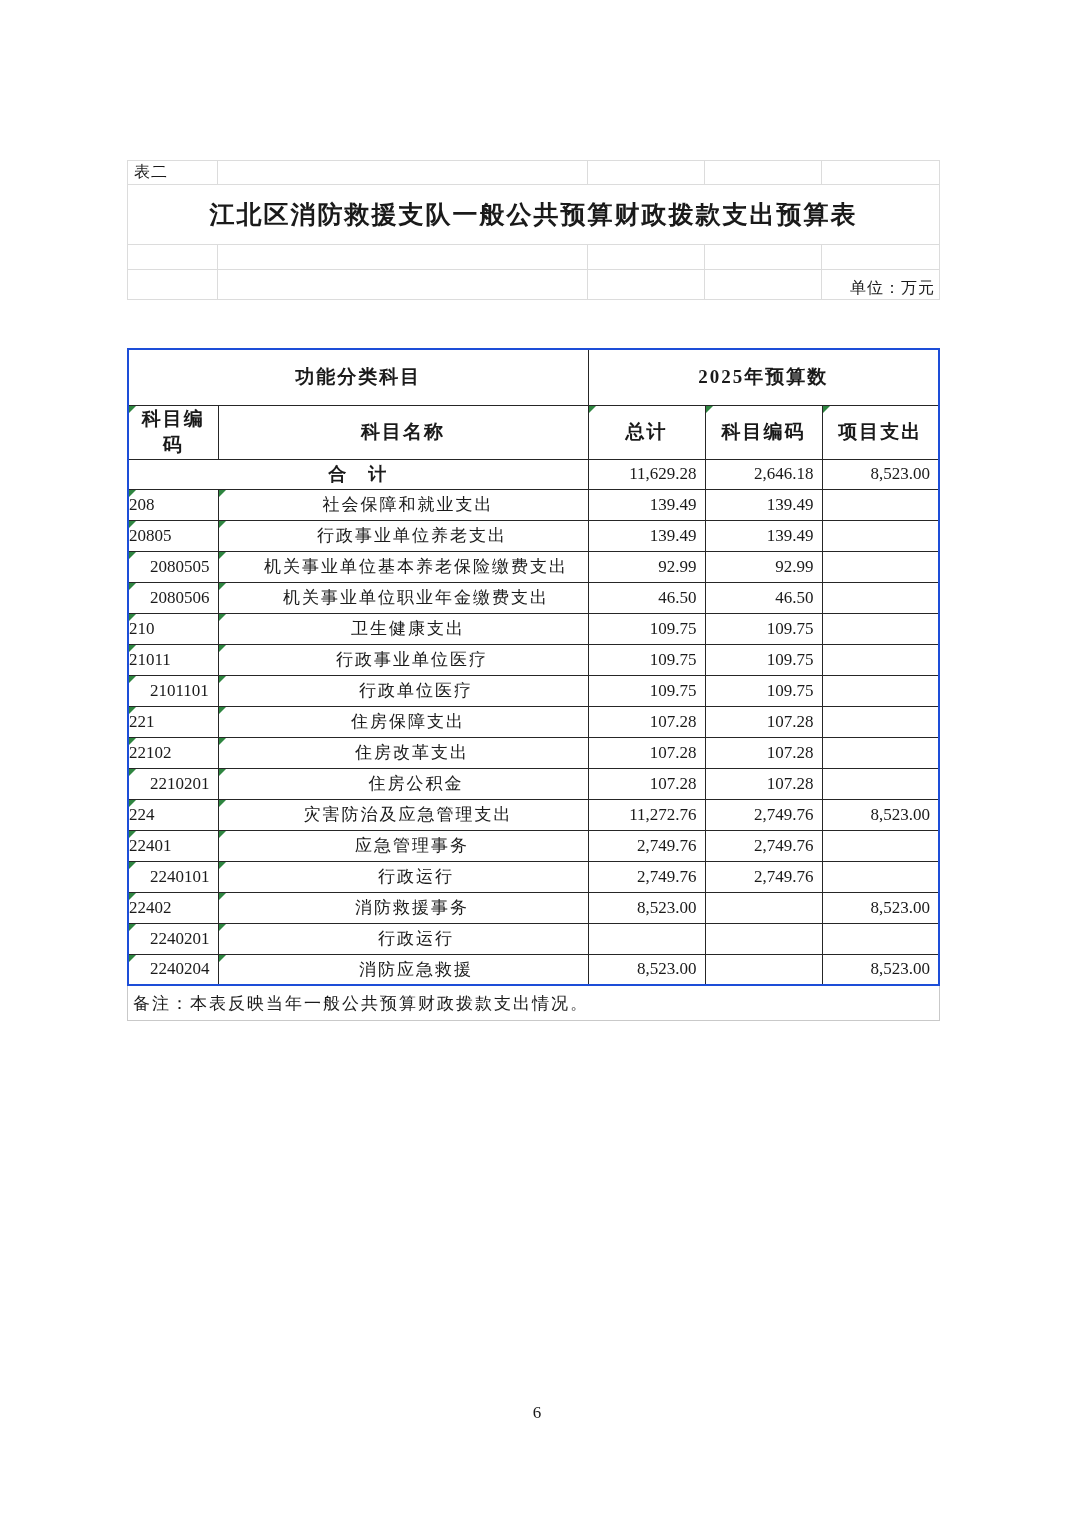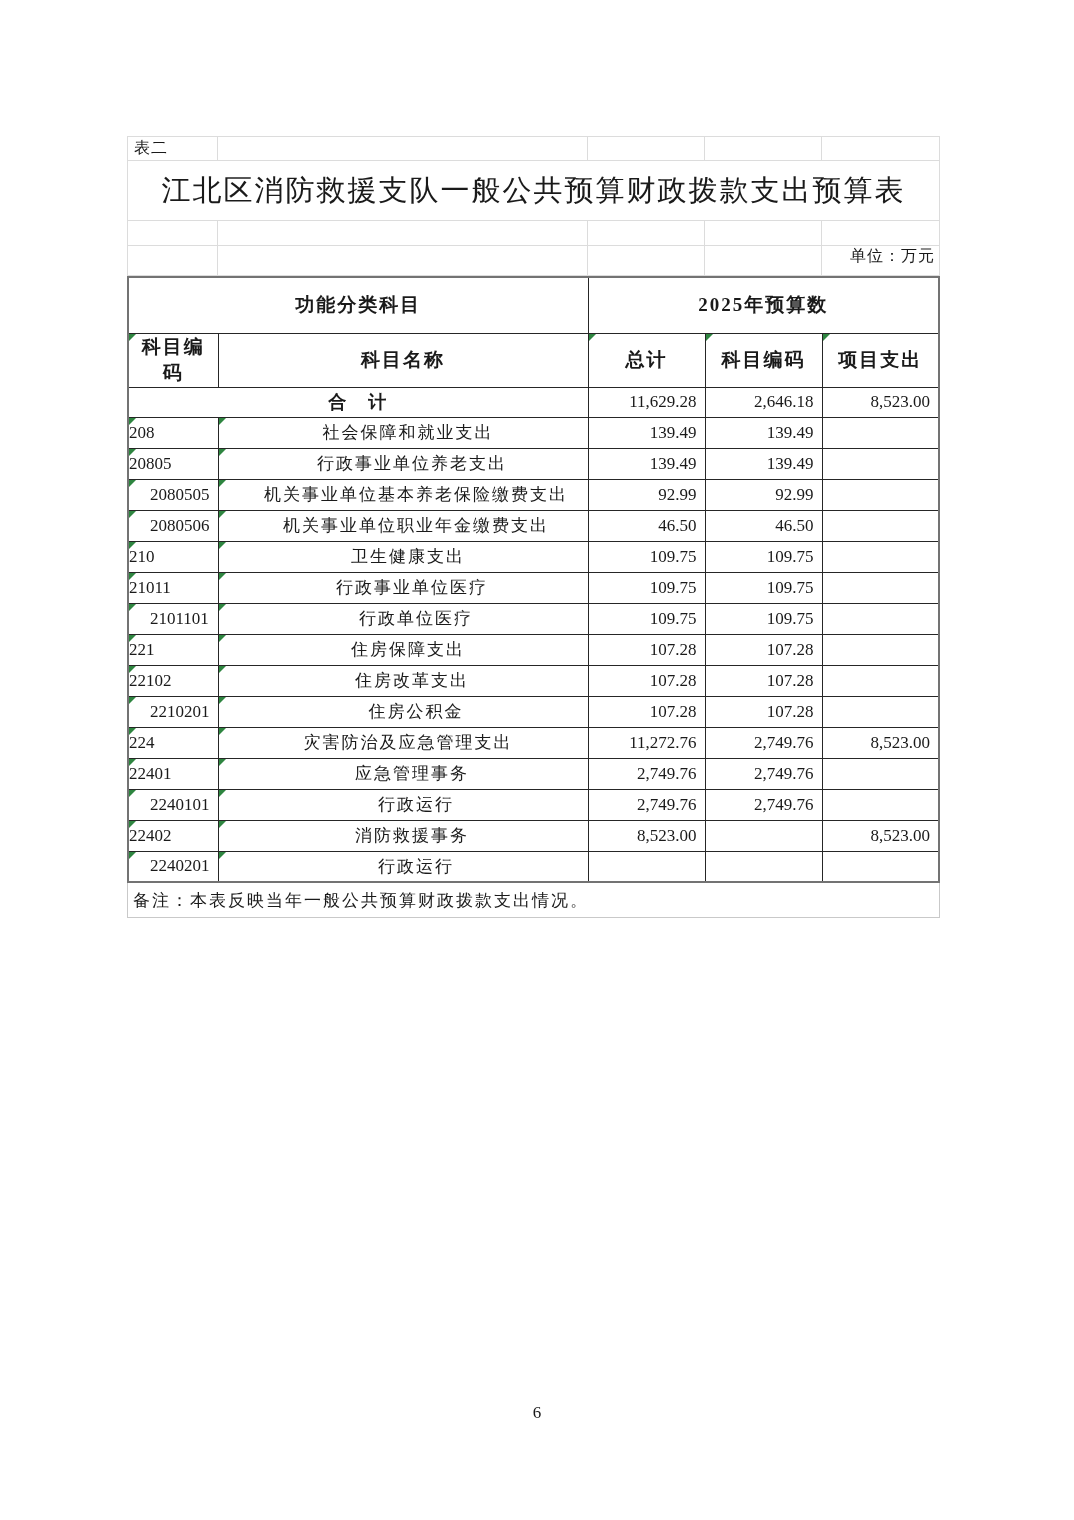--- a/index.html
+++ b/index.html
@@ -10,50 +10,51 @@
     position: relative;
     width: 1074px;
     height: 1520px;
     background: #ffffff;
     overflow: hidden;
   }
 
   .sheet {
     position: absolute;
     left: 127px;
-    top: 136px;
+    top: 160px;
     width: 813px;
   }
 
   
   .band { border: 1px solid #dcdcdc; border-bottom: none; }
   .band-row { display: flex; border-bottom: 1px solid #dcdcdc; }
   .bcell { border-right: 1px solid #dcdcdc; }
   .bcell:last-child { border-right: none; }
   .bw1 { width: 90px; }  .bw2 { width: 370px; }
   .bw3 { width: 117px; } .bw4 { width: 117px; } .bw5 { width: 117px; }
   .row-label { height: 24px; }
   .row-label .bcell { display: flex; align-items: center; }
   .sheet-label { font-size: 16px; padding-left: 6px; letter-spacing: 1px; }
   .row-title { height: 60px; align-items: center; justify-content: center; }
   .page-title {
     width: 100%; text-align: center;
-    font-size: 29px; font-weight: normal; letter-spacing: 2px;
+    font-size: 25px; font-weight: bold; letter-spacing: 2px;
   }
   .row-blank { height: 25px; }
   .row-unit { height: 30px; }
-  .row-unit .bcell { display: flex; align-items: flex-start; justify-content: flex-end; }
+  .row-unit .bcell { display: flex; align-items: flex-end; justify-content: flex-end; }
   .unit-label { font-size: 16px; padding-right: 4px; letter-spacing: 1px; white-space: nowrap; }
 
   
   table.budget {
     width: 813px;
     border-collapse: collapse;
     table-layout: fixed;
-    border: 2px solid #737373;
+    border: 2px solid #1d4ed8;
+    margin-top: 48px;
   }
   table.budget th, table.budget td {
     border: 1px solid #262626;
     position: relative;
     font-size: 17px;
     overflow: hidden;
     white-space: nowrap;
   }
   table.budget th { font-weight: bold; font-size: 19px; letter-spacing: 2px; text-align: center; }
   tr.hdr1 { height: 56px; }
@@ -265,20 +266,27 @@
             <td class="num"></td>
             <td class="num">8,523.00</td>
           </tr>
           <tr class="data-row">
             <td class="code lvl3"><span class="tri"></span>2240201</td>
             <td class="name lvl3"><span class="tri"></span>行政运行</td>
             <td class="num"></td>
             <td class="num"></td>
             <td class="num"></td>
           </tr>
+          <tr class="data-row">
+            <td class="code lvl3"><span class="tri"></span>2240204</td>
+            <td class="name lvl3"><span class="tri"></span>消防应急救援</td>
+            <td class="num">8,523.00</td>
+            <td class="num"></td>
+            <td class="num">8,523.00</td>
+          </tr>
         </tbody>
     </table>
 
     <div class="note-row">
       <span class="note-text">备注：本表反映当年一般公共预算财政拨款支出情况。</span>
     </div>
   </div>
 
   <div class="page-number">6</div>
 </div>

